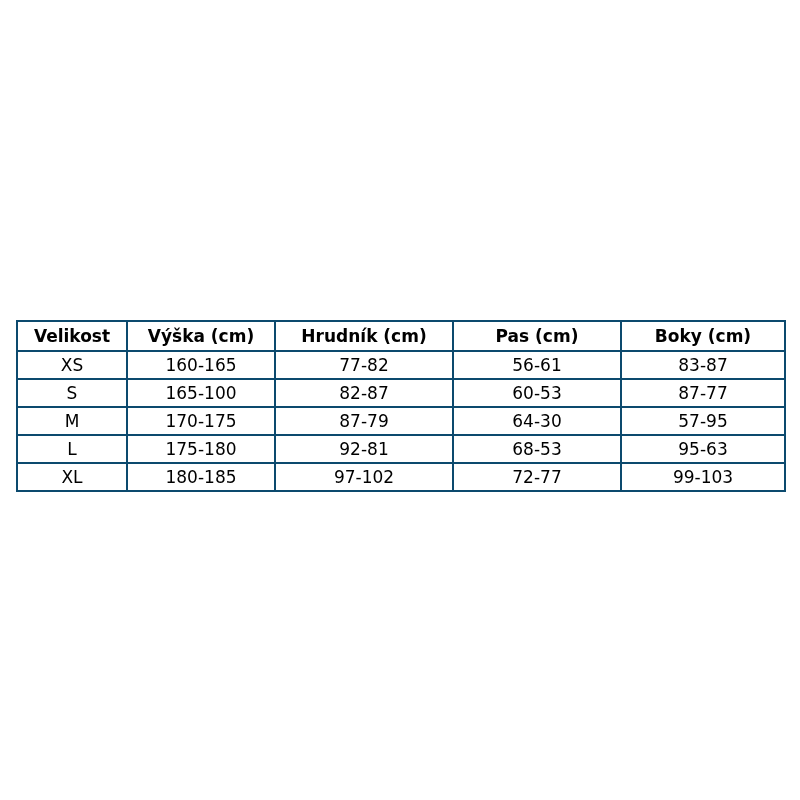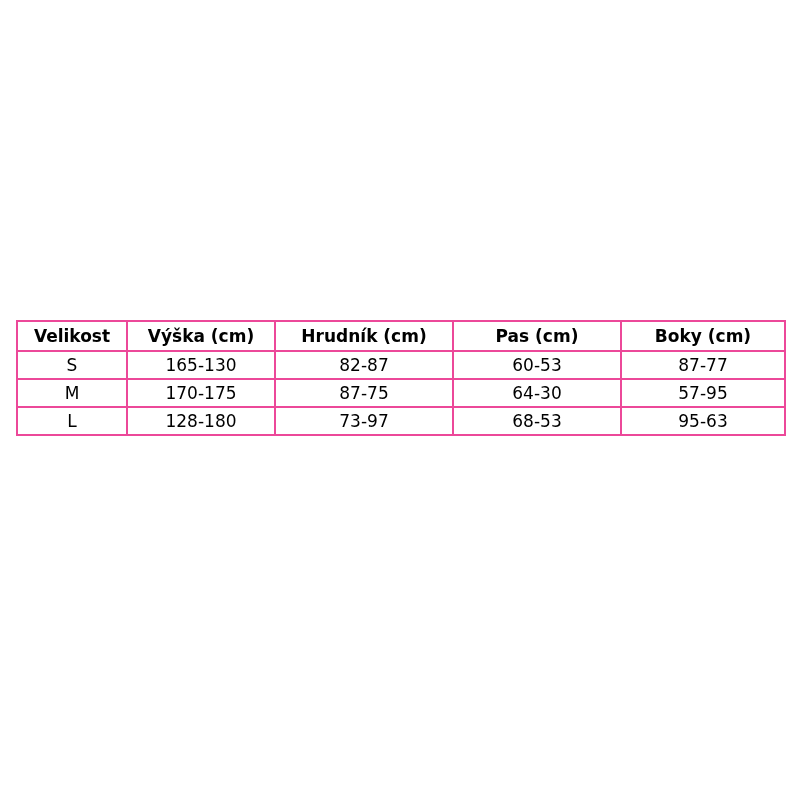--- a/index.html
+++ b/index.html
@@ -29,21 +29,21 @@
     top: 320px;
     width: 768px;
   }
   table.size-table {
     border-collapse: collapse;
     width: 768px;
     table-layout: fixed;
   }
   table.size-table td,
   table.size-table th {
-    border: 2px solid #ec4899;
+    border: 2px solid #0c4a6e;
     text-align: center;
     vertical-align: middle;
     padding: 0;
     height: 26px;
     font-size: 17px;
     font-weight: normal;
     line-height: 26px;
     color: #000000;
     white-space: nowrap;
   }
@@ -77,36 +77,50 @@
         <tr>
           <th>Velikost</th>
           <th>Výška (cm)</th>
           <th>Hrudník (cm)</th>
           <th>Pas (cm)</th>
           <th>Boky (cm)</th>
         </tr>
       </thead>
       <tbody>
         <tr>
+          <td>XS</td>
+          <td>160-165</td>
+          <td>77-82</td>
+          <td>56-61</td>
+          <td>83-87</td>
+        </tr>
+        <tr>
           <td>S</td>
-          <td>165-130</td>
+          <td>165-100</td>
           <td>82-87</td>
           <td>60-53</td>
           <td>87-77</td>
         </tr>
         <tr>
           <td>M</td>
           <td>170-175</td>
-          <td>87-75</td>
+          <td>87-79</td>
           <td>64-30</td>
           <td>57-95</td>
         </tr>
         <tr>
           <td>L</td>
-          <td>128-180</td>
-          <td>73-97</td>
+          <td>175-180</td>
+          <td>92-81</td>
           <td>68-53</td>
           <td>95-63</td>
+        </tr>
+        <tr>
+          <td>XL</td>
+          <td>180-185</td>
+          <td>97-102</td>
+          <td>72-77</td>
+          <td>99-103</td>
         </tr>
       </tbody>
     </table>
   </div>
 </div>
 
 </body></html>

